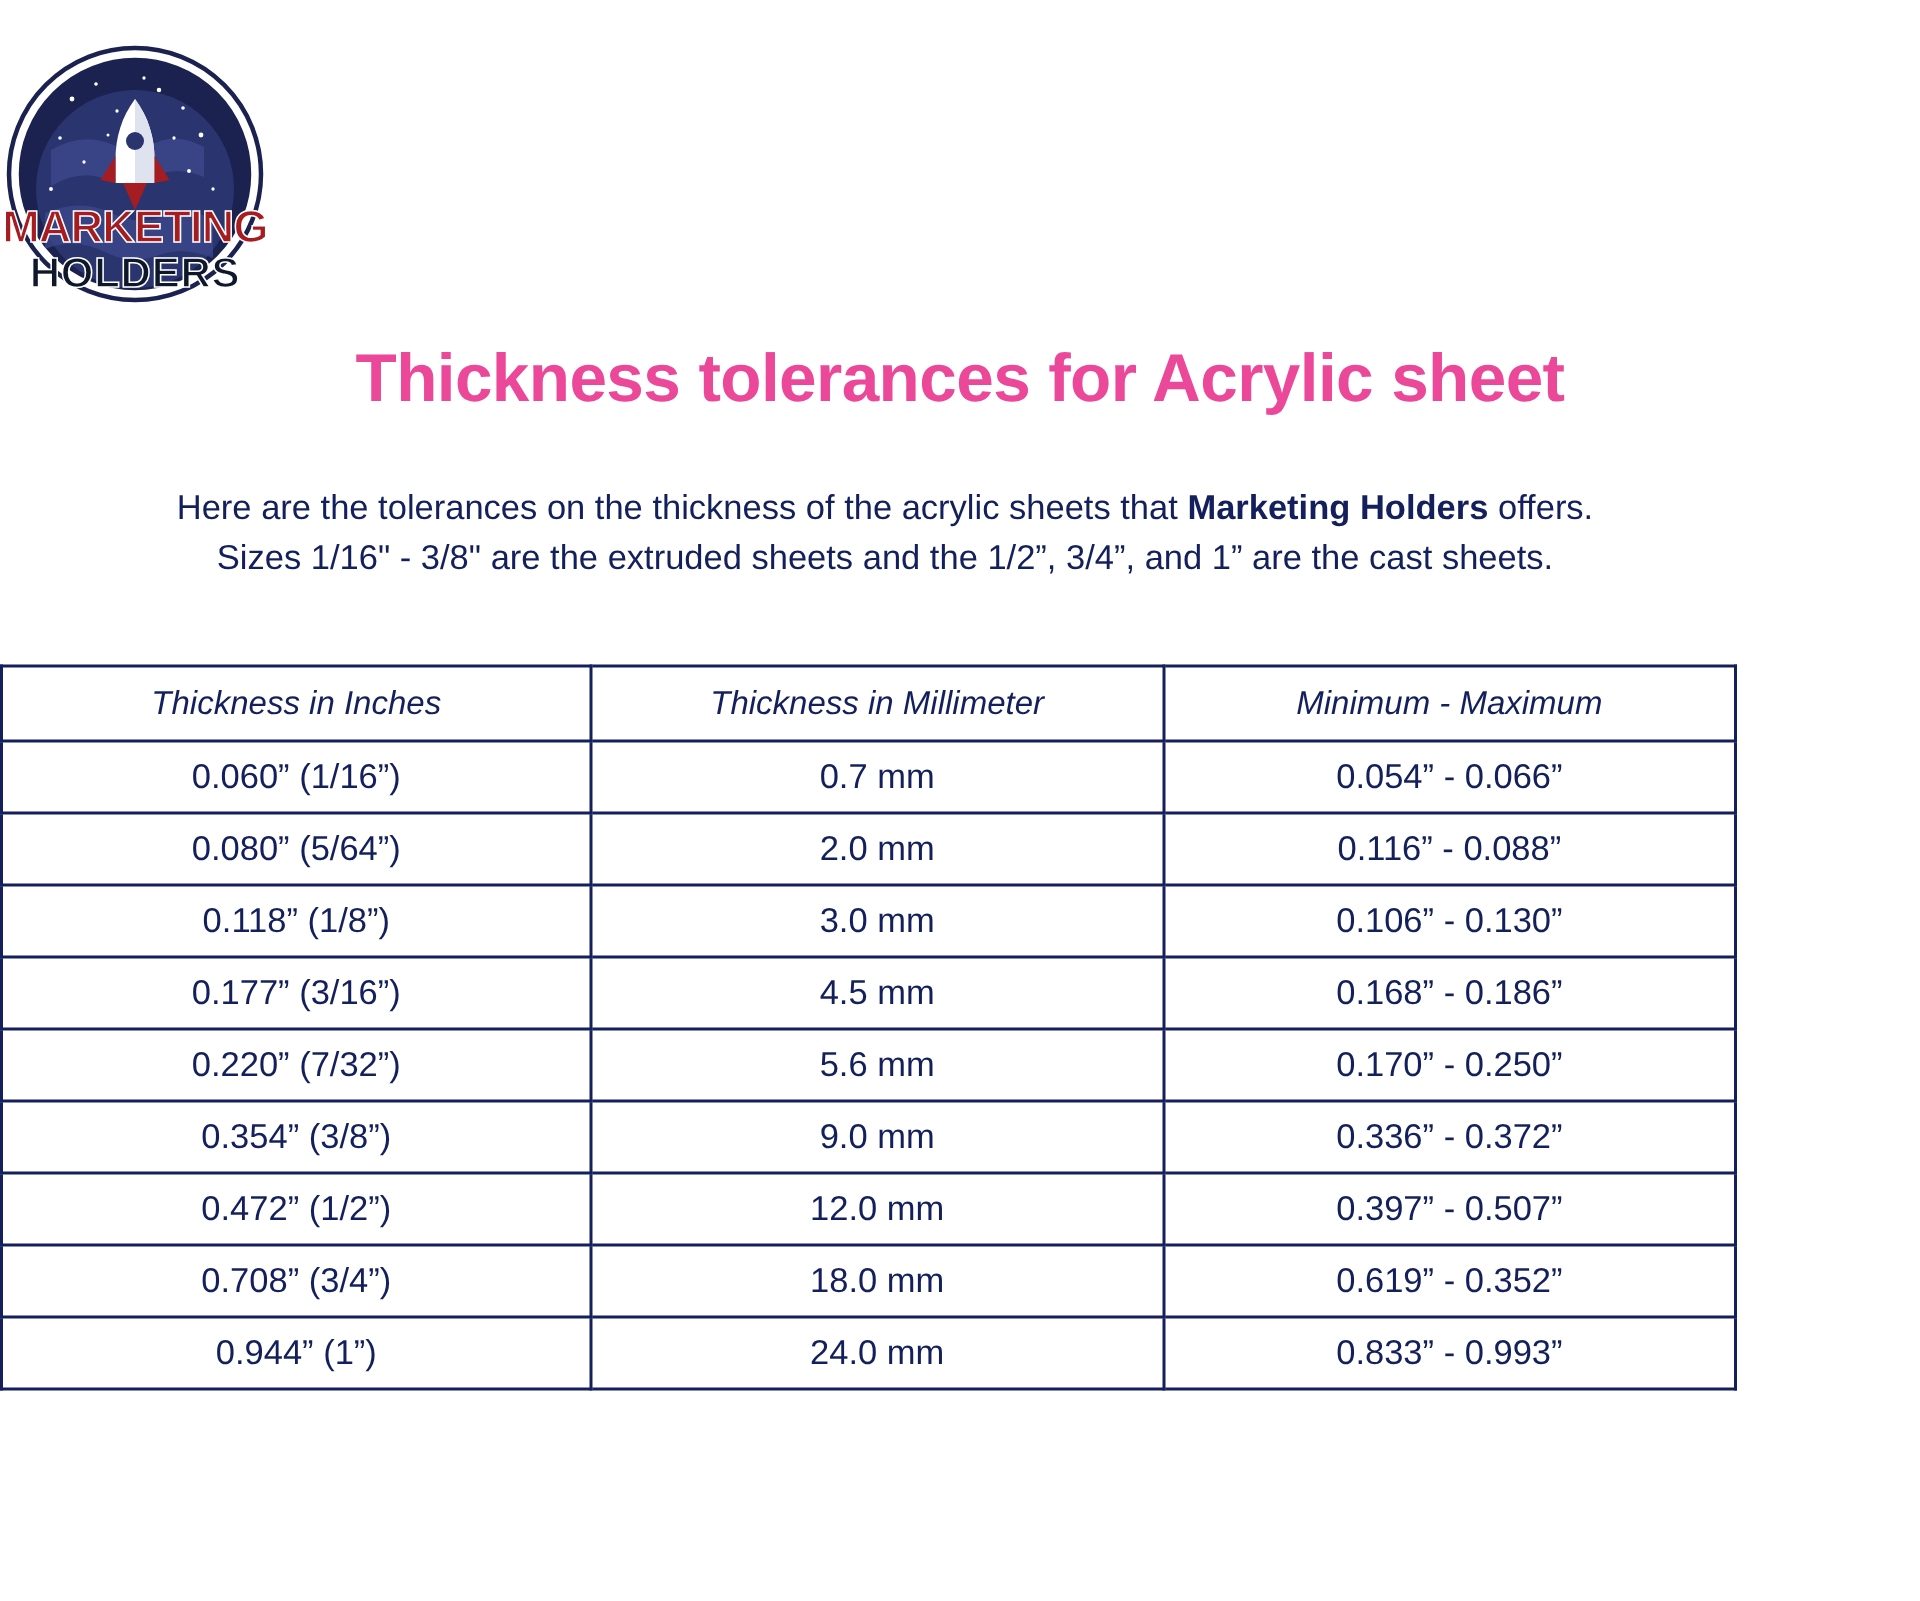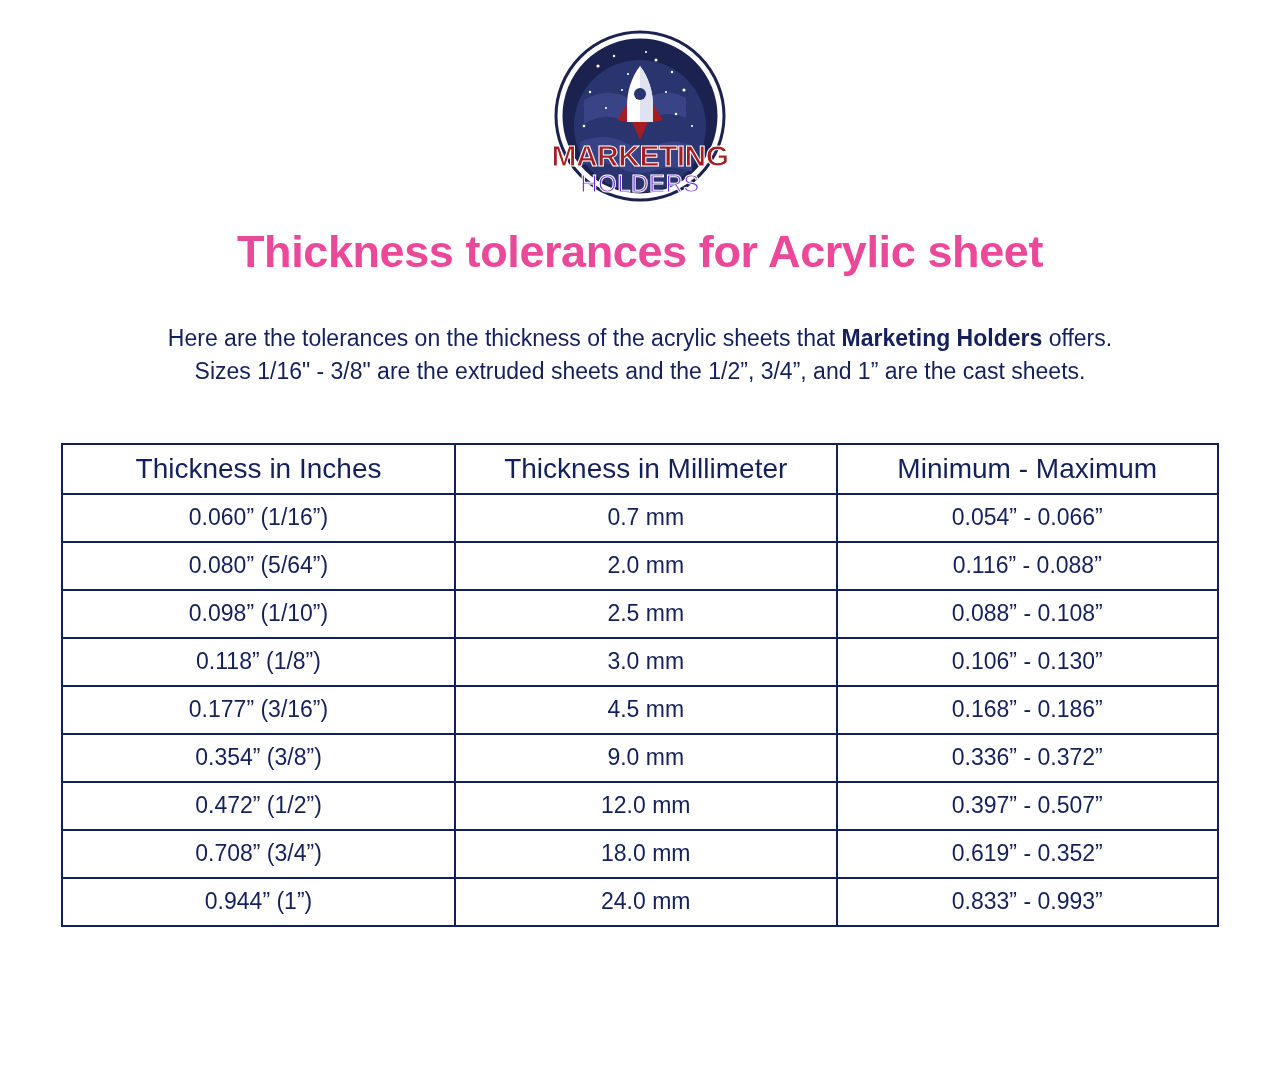--- a/index.html
+++ b/index.html
@@ -13,21 +13,20 @@
     font-family: "Liberation Sans", sans-serif;
     color: #1b2a5e;
     overflow: hidden;
   }
   .page {
     width: 1280px;
     height: 774px;
     position: relative;
     display: flex;
     flex-direction: column;
-    align-items: center;
   }
 
   
   .logo-wrap {
     margin-top: 30px;
     width: 180px;
     height: 180px;
     position: relative;
     display: flex;
     flex-direction: column;
@@ -49,24 +48,24 @@
   }
   .logo-text .mk {
     font-size: 30px;
     font-weight: bold;
     letter-spacing: -0.5px;
     color: #a51c21;
     -webkit-text-stroke: 1px #ffffff;
     display: block;
   }
   .logo-text .hd {
-    font-size: 24px;
-    font-weight: normal;
+    font-size: 28px;
+    font-weight: bold;
     letter-spacing: 0.5px;
-    color: #6d28d9;
+    color: #0f172a;
     -webkit-text-stroke: 1px #ffffff;
     display: block;
     margin-top: 1px;
   }
 
   
   .title {
     margin-top: 24px;
     font-size: 45px;
     font-weight: bold;
@@ -98,22 +97,23 @@
   table.tol th, table.tol td {
     border: 2px solid #14205c;
     text-align: center;
     color: #14205c;
     font-size: 23px;
     font-weight: normal;
     height: 46px;
     padding: 0 6px;
   }
   table.tol th {
-    font-size: 28px;
+    font-size: 22px;
     height: 48px;
+    font-style: italic;
   }
   col.c1 { width: 34%; }
   col.c2 { width: 33%; }
   col.c3 { width: 33%; }
 </style>
 </head>
 <body>
 
 <div class="page">
 
@@ -195,35 +195,35 @@
           <td>0.060” (1/16”)</td>
           <td>0.7 mm</td>
           <td>0.054” - 0.066”</td>
         </tr>
         <tr>
           <td>0.080” (5/64”)</td>
           <td>2.0 mm</td>
           <td>0.116” - 0.088”</td>
         </tr>
         <tr>
-          <td>0.098” (1/10”)</td>
-          <td>2.5 mm</td>
-          <td>0.088” - 0.108”</td>
-        </tr>
-        <tr>
           <td>0.118” (1/8”)</td>
           <td>3.0 mm</td>
           <td>0.106” - 0.130”</td>
         </tr>
         <tr>
           <td>0.177” (3/16”)</td>
           <td>4.5 mm</td>
           <td>0.168” - 0.186”</td>
         </tr>
         <tr>
+          <td>0.220” (7/32”)</td>
+          <td>5.6 mm</td>
+          <td>0.170” - 0.250”</td>
+        </tr>
+        <tr>
           <td>0.354” (3/8”)</td>
           <td>9.0 mm</td>
           <td>0.336” - 0.372”</td>
         </tr>
         <tr>
           <td>0.472” (1/2”)</td>
           <td>12.0 mm</td>
           <td>0.397” - 0.507”</td>
         </tr>
         <tr>

